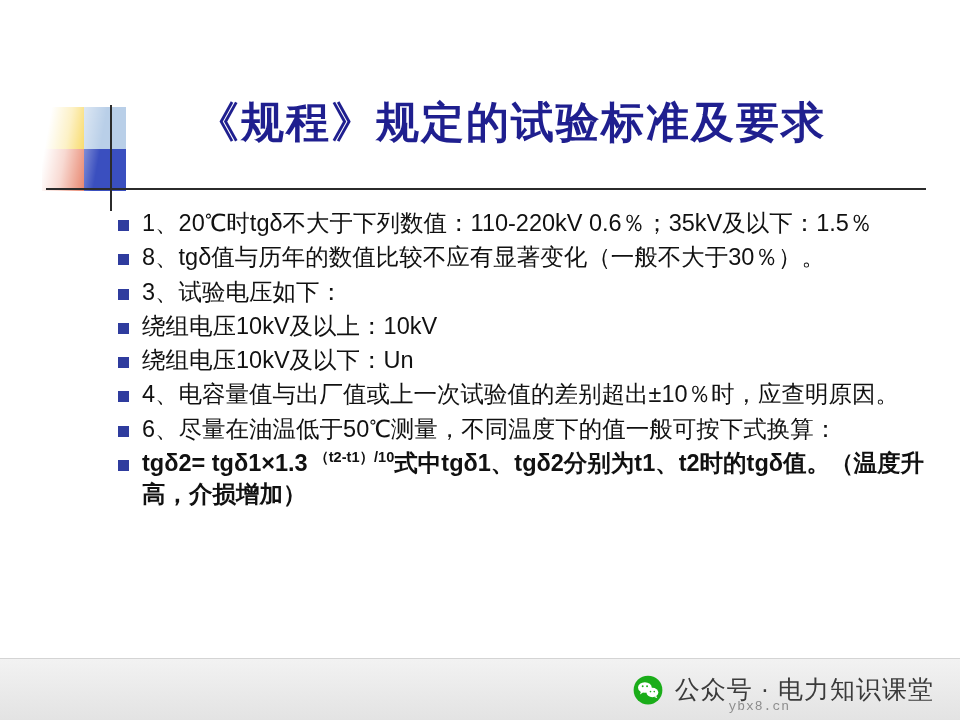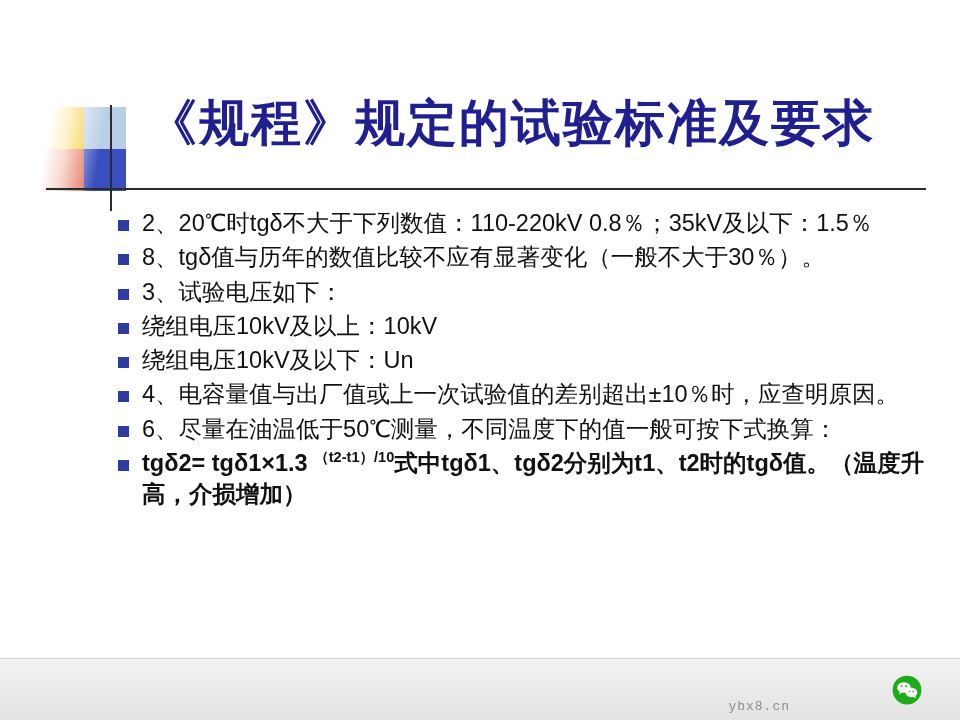--- a/index.html
+++ b/index.html
@@ -73,22 +73,22 @@
   }
 
   
   .title-wrap {
     position: absolute;
     left: 46px;
     top: 96px;
     width: 880px;
   }
   .title {
-    font-family: Liberation Mono, monospace;
-    font-size: 50px;
+    font-family: Liberation Sans, sans-serif;
+    font-size: 43px;
     font-weight: bold;
     color: #1f1f8f;
     text-align: center;
     letter-spacing: 2px;
     line-height: 1.25;
     padding-left: 50px;
     white-space: nowrap;
   }
   .title-rule {
     position: absolute;
@@ -187,21 +187,21 @@
 
 <div class="title-wrap">
   <div class="title">《规程》规定的试验标准及要求</div>
   <div class="title-rule"></div>
 </div>
 
 <div class="content">
 
   <div class="bullet-row">
     <div class="bullet-mark"></div>
-    <div class="bullet-text">2、20℃时tgδ不大于下列数值：110-220kV 0.8％；35kV及以下：1.5％</div>
+    <div class="bullet-text">1、20℃时tgδ不大于下列数值：110-220kV 0.6％；35kV及以下：1.5％</div>
   </div>
 
   <div class="bullet-row">
     <div class="bullet-mark"></div>
     <div class="bullet-text">8、tgδ值与历年的数值比较不应有显著变化（一般不大于30％）。</div>
   </div>
 
   <div class="bullet-row">
     <div class="bullet-mark"></div>
     <div class="bullet-text">3、试验电压如下：</div>
@@ -240,14 +240,15 @@
     <circle cx="24" cy="24" r="23" fill="#1aad19"></circle>
     <ellipse cx="19" cy="20" rx="11" ry="8.5" fill="#ffffff"></ellipse>
     <polygon points="13,26 11,31 16,28" fill="#ffffff"></polygon>
     <circle cx="15.5" cy="18" r="1.5" fill="#1aad19"></circle>
     <circle cx="22.5" cy="18" r="1.5" fill="#1aad19"></circle>
     <ellipse cx="31" cy="28" rx="9.5" ry="7.5" fill="#ffffff"></ellipse>
     <polygon points="37,33 39,37 34,35" fill="#ffffff"></polygon>
     <circle cx="28" cy="26.5" r="1.3" fill="#1aad19"></circle>
     <circle cx="34" cy="26.5" r="1.3" fill="#1aad19"></circle>
   </svg>
+  <div class="footer-text">公众号 · 电力知识课堂</div>
   <div class="stamp">ybx8.cn</div>
 </div>
 
 </body></html>

